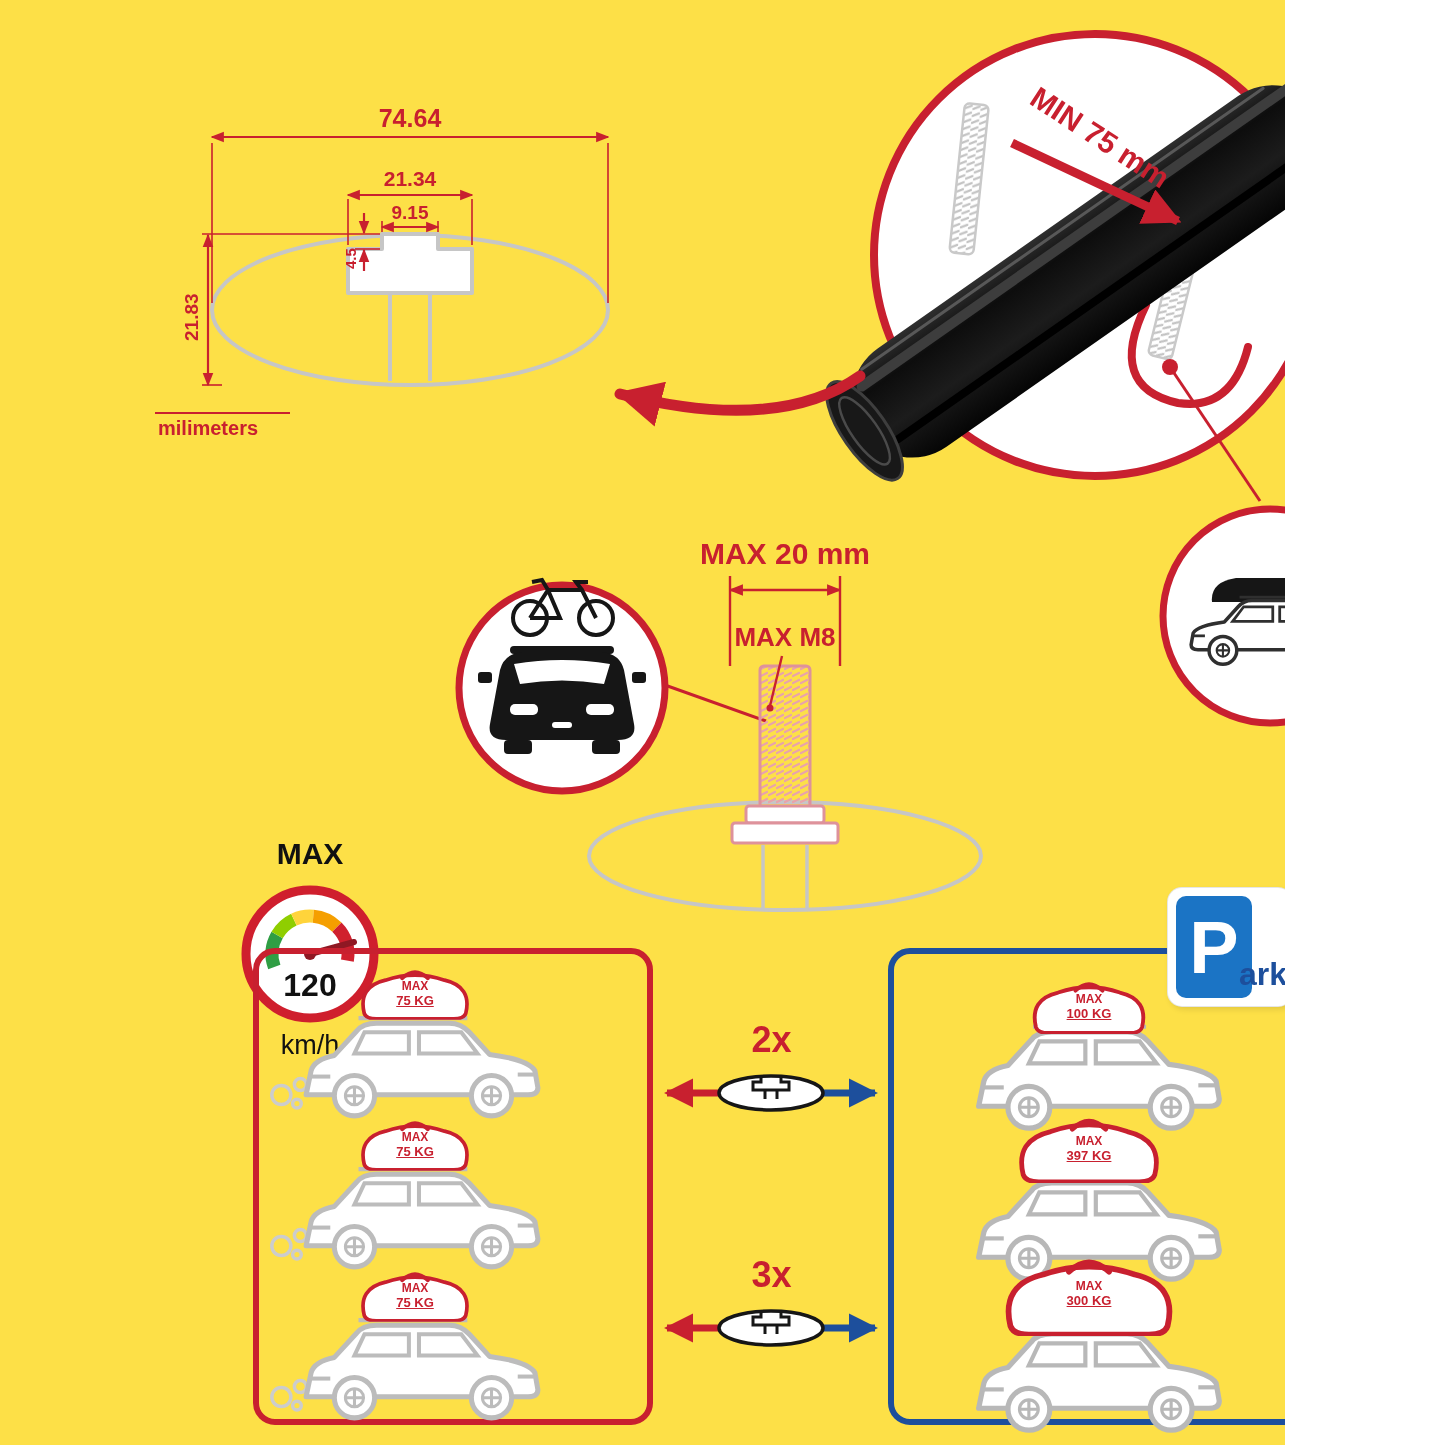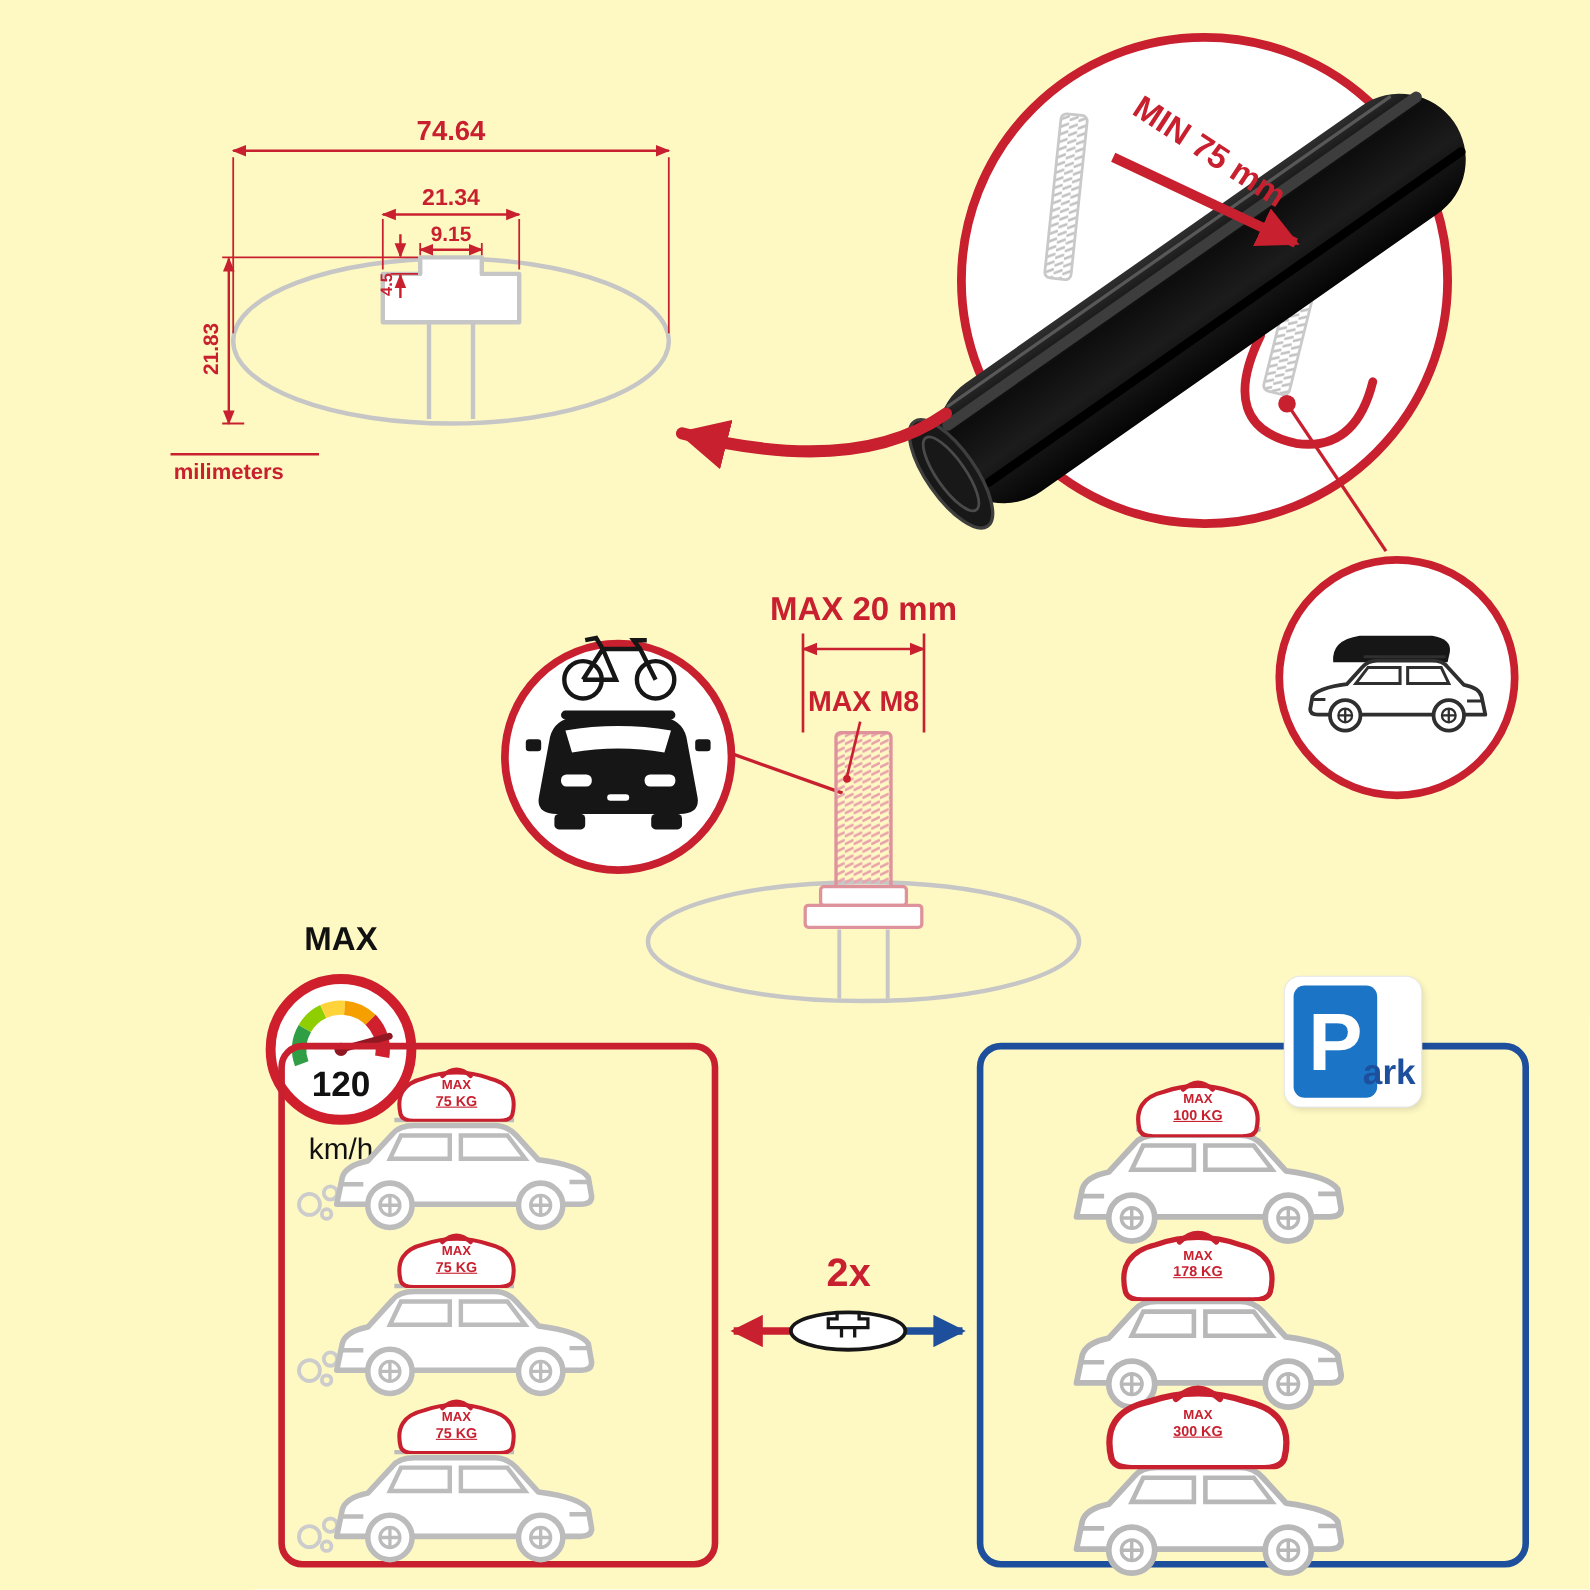--- a/index.html
+++ b/index.html
@@ -1,16 +1,16 @@
 <!DOCTYPE html>
 <html><head>
 <meta charset="utf-8">
 <style>
   html,body{margin:0;padding:0;background:#ffffff;}
-  .page{position:relative;width:1445px;height:1445px;background:#fef9c3;overflow:hidden;
+  .page{position:relative;width:1285px;height:1445px;background:#fde047;overflow:hidden;
         font-family:"Liberation Sans",sans-serif;}
   .abs{position:absolute;}
   svg{font-family:"Liberation Sans",sans-serif;display:block;}
   .panel{border-radius:22px;box-sizing:border-box;display:flex;flex-direction:column;padding:6px 0;}
   .red-panel{border:6px solid #c8202f;}
   .blue-panel{border:6px solid #1d4f9c;}
   .car-row{position:relative;flex:1;}
   .row-car{position:absolute;left:5px;top:24px;width:300px;height:150px;}
   .row-car-r{position:absolute;left:40px;top:28px;width:320px;height:160px;}
   .row-bag{position:absolute;}
@@ -264,20 +264,29 @@
   <div class="abs mid-col" style="left:653px;top:952px;width:237px;height:470px">
     <div class="mid-row">
       <div class="mult">2x</div>
       <svg width="237" height="58" viewBox="0 0 237 58">
         <line x1="88" y1="30" x2="14" y2="30" stroke="#c8202f" stroke-width="7" marker-end="url(#ar-red)"></line>
         <line x1="148" y1="30" x2="222" y2="30" stroke="#1d4f9c" stroke-width="7" marker-end="url(#ar-blue)"></line>
         <ellipse cx="118" cy="30" rx="52" ry="17" fill="#ffffff" stroke="#161616" stroke-width="3.5"></ellipse>
         <path d="M108,14 v5 h-8 v8 h36 v-8 h-8 v-5 M112,27 v9 M124,27 v9" fill="none" stroke="#161616" stroke-width="3"></path>
       </svg>
     </div>
+    <div class="mid-row">
+      <div class="mult">3x</div>
+      <svg width="237" height="58" viewBox="0 0 237 58">
+        <line x1="88" y1="30" x2="14" y2="30" stroke="#c8202f" stroke-width="7" marker-end="url(#ar-red)"></line>
+        <line x1="148" y1="30" x2="222" y2="30" stroke="#1d4f9c" stroke-width="7" marker-end="url(#ar-blue)"></line>
+        <ellipse cx="118" cy="30" rx="52" ry="17" fill="#ffffff" stroke="#161616" stroke-width="3.5"></ellipse>
+        <path d="M108,14 v5 h-8 v8 h36 v-8 h-8 v-5 M112,27 v9 M124,27 v9" fill="none" stroke="#161616" stroke-width="3"></path>
+      </svg>
+    </div>
   </div>
 
   <div class="abs panel blue-panel" style="left:888px;top:948px;width:502px;height:477px">
     <div class="car-row">
       <svg class="row-car-r" viewBox="0 0 320 160">
         <g style="color:#b8b8b8">
             <use href="#sym-suv" x="30" y="22" width="272" height="136"></use>
           </g>
       </svg>
       <svg class="row-bag" style="left:132px;top:20px;width:126px;height:54px" viewBox="0 0 130 56">
@@ -292,21 +301,21 @@
       <svg class="row-car-r" viewBox="0 0 320 160">
         <g style="color:#b8b8b8">
             <use href="#sym-suv" x="30" y="22" width="272" height="136"></use>
           </g>
       </svg>
       <svg class="row-bag" style="left:117px;top:5px;width:156px;height:67px" viewBox="0 0 130 56">
           <use href="#sym-bag" width="130" height="56"></use>
         </svg>
       <div class="bag-label" style="left:117px;top:24px;width:156px">
         <span class="l1">MAX</span>
-        <span class="l2">178 KG</span>
+        <span class="l2">397 KG</span>
       </div>
     </div>
     <div class="car-row">
       <svg class="row-car-r" viewBox="0 0 320 160">
         <g style="color:#b8b8b8">
             <use href="#sym-suv" x="30" y="22" width="272" height="136"></use>
           </g>
       </svg>
       <svg class="row-bag" style="left:102px;top:-6px;width:186px;height:80px" viewBox="0 0 130 56">
           <use href="#sym-bag" width="130" height="56"></use>

